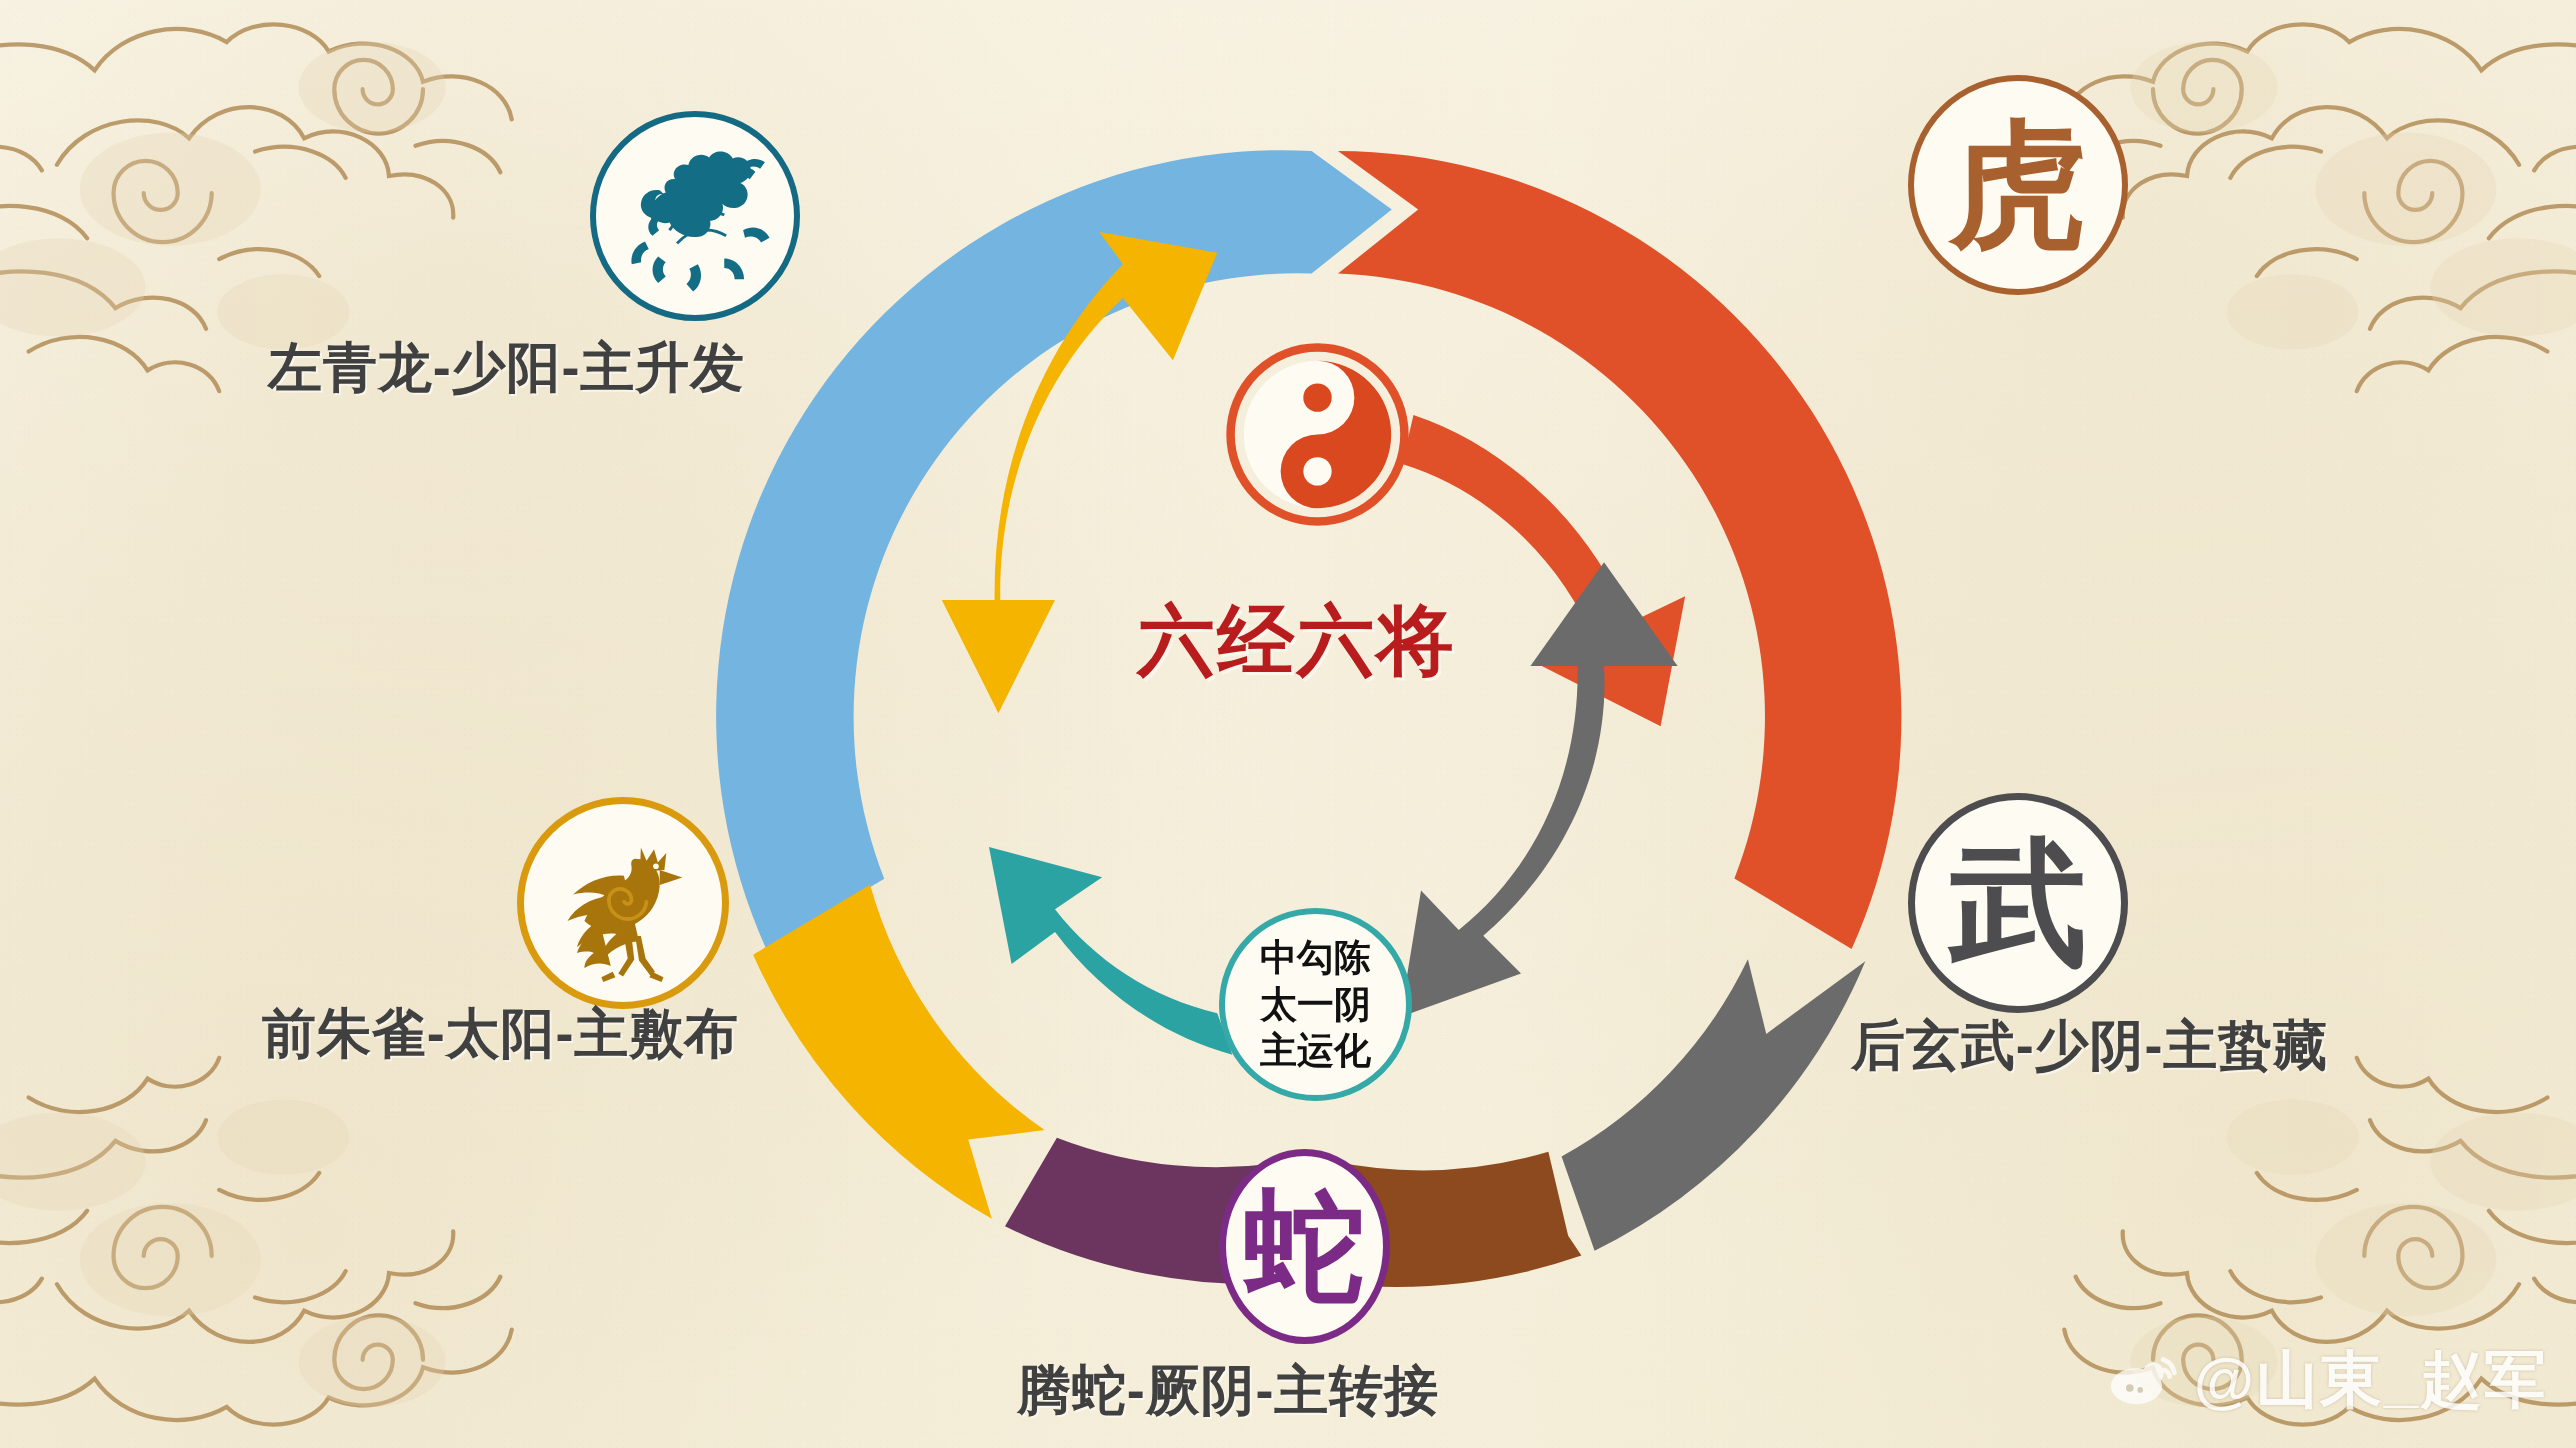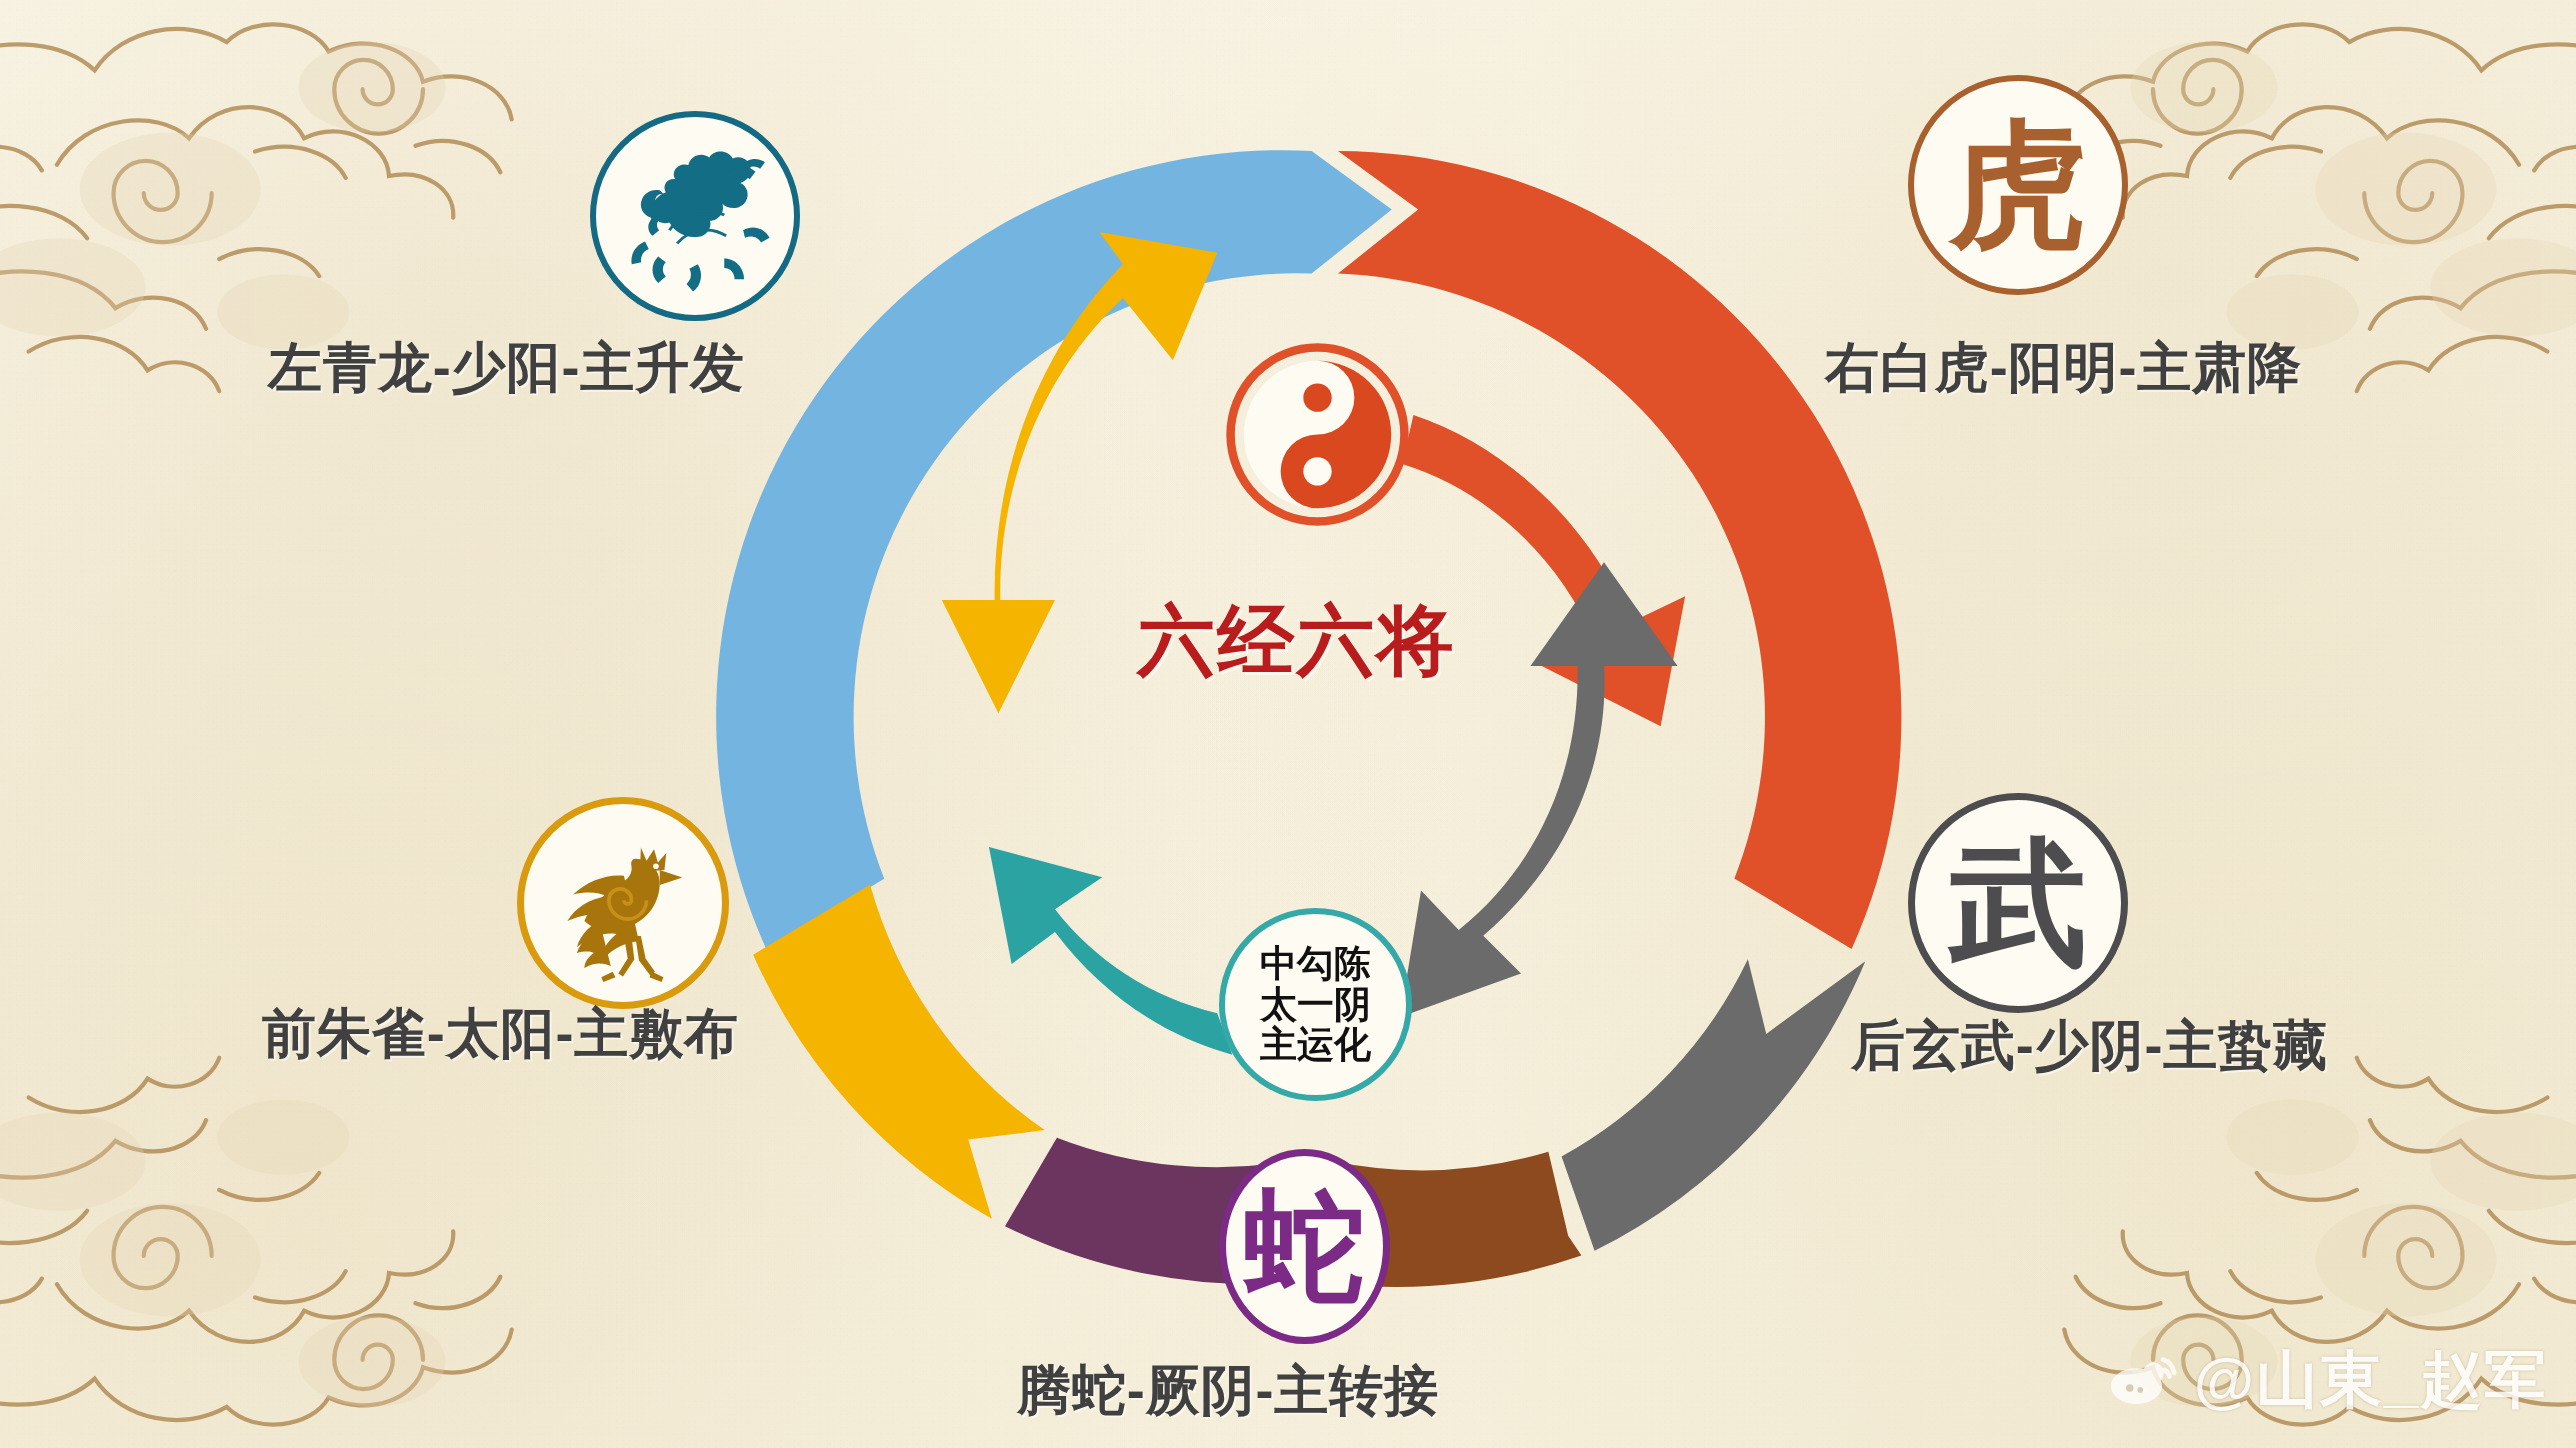--- a/index.html
+++ b/index.html
@@ -66,21 +66,21 @@
   .bd-snake .ch{color:#7b2a86;font-size:121px;}
 
   
   .yy{position:absolute;left:1223px;top:340px;width:189px;height:189px;}
 
   
   .centercircle{
     position:absolute;left:1219px;top:908px;width:181px;height:181px;
     border-radius:50%;border:6.6px solid #35a8a8;background:#fdfbf2;
     display:flex;flex-direction:column;align-items:center;justify-content:center;
-    gap:1px;
+    gap:7px;
   }
   .centercircle span{font-size:37px;font-weight:bold;color:#111;line-height:1.08;
      font-family:"Liberation Sans","DejaVu Sans",sans-serif;}
 
   
   .title{
     position:absolute;left:1033px;top:594px;width:528px;text-align:center;
     color:#b91c1c;font-weight:bold;font-size:77px;line-height:1.22;
     letter-spacing:2.8px;
     text-shadow:2.8px 2.8px 0 rgba(255,255,255,.5);
@@ -371,21 +371,20 @@
 
   <div class="badge bd-wu">
     <span class="ch">武</span>
   </div>
 
   <div class="badge bd-snake">
     <span class="ch">蛇</span>
   </div>
 
   <div class="lbl lbl-dragon">左青龙-少阳-主升发</div>
-  <div class="lbl lbl-tiger">右白虎-阳明-主肃降</div>
   <div class="lbl lbl-phoenix">前朱雀-太阳-主敷布</div>
   <div class="lbl lbl-wu">后玄武-少阴-主蛰藏</div>
   <div class="lbl lbl-snake">腾蛇-厥阴-主转接</div>
 
   <div class="wm">
     <svg width="72" height="59" viewBox="0 0 76 62">
       <g fill="#ffffff" opacity=".92">
         <ellipse cx="30" cy="38" rx="27" ry="19"></ellipse>
         <circle cx="48" cy="24" r="11"></circle>
       </g>

